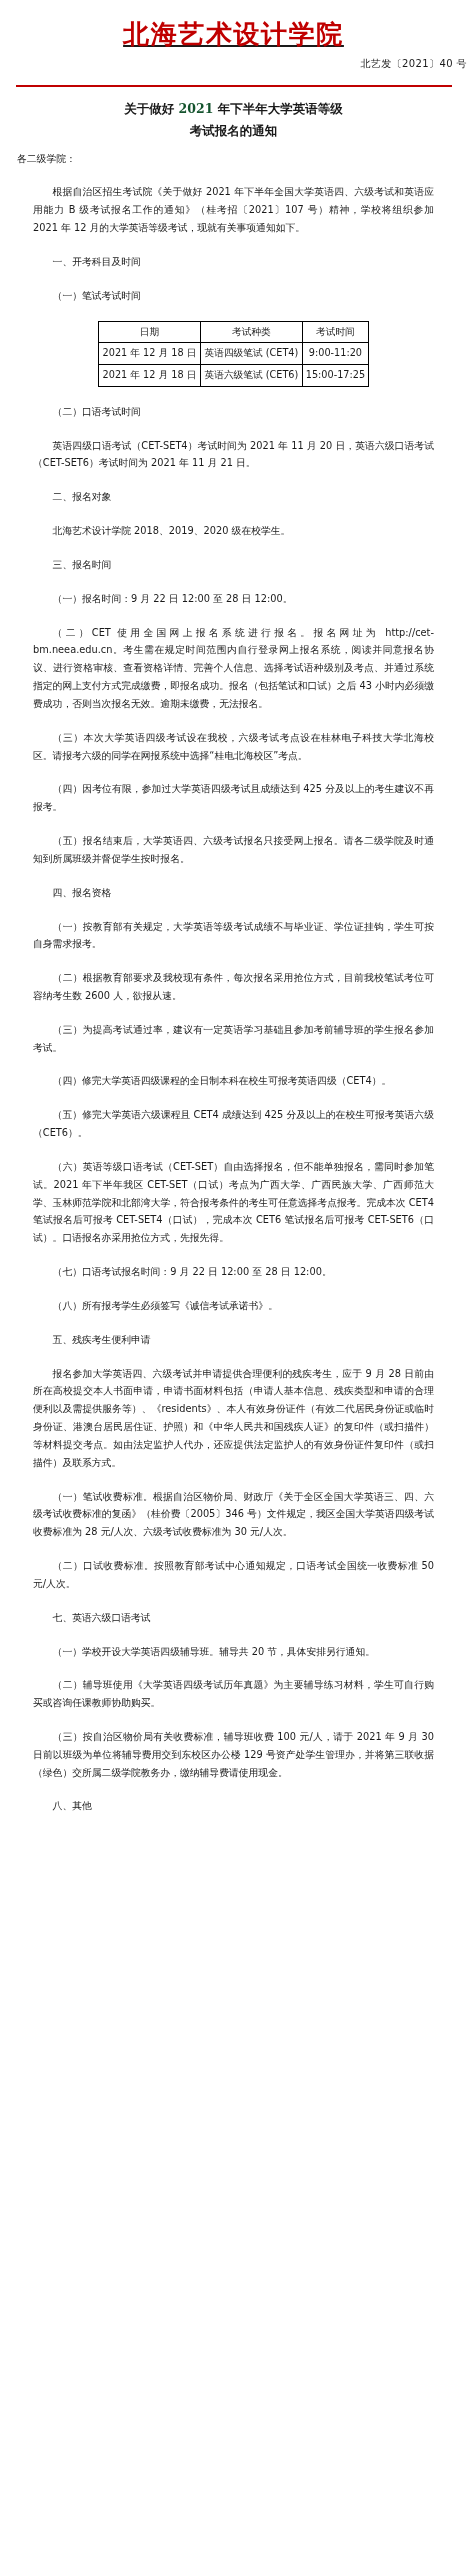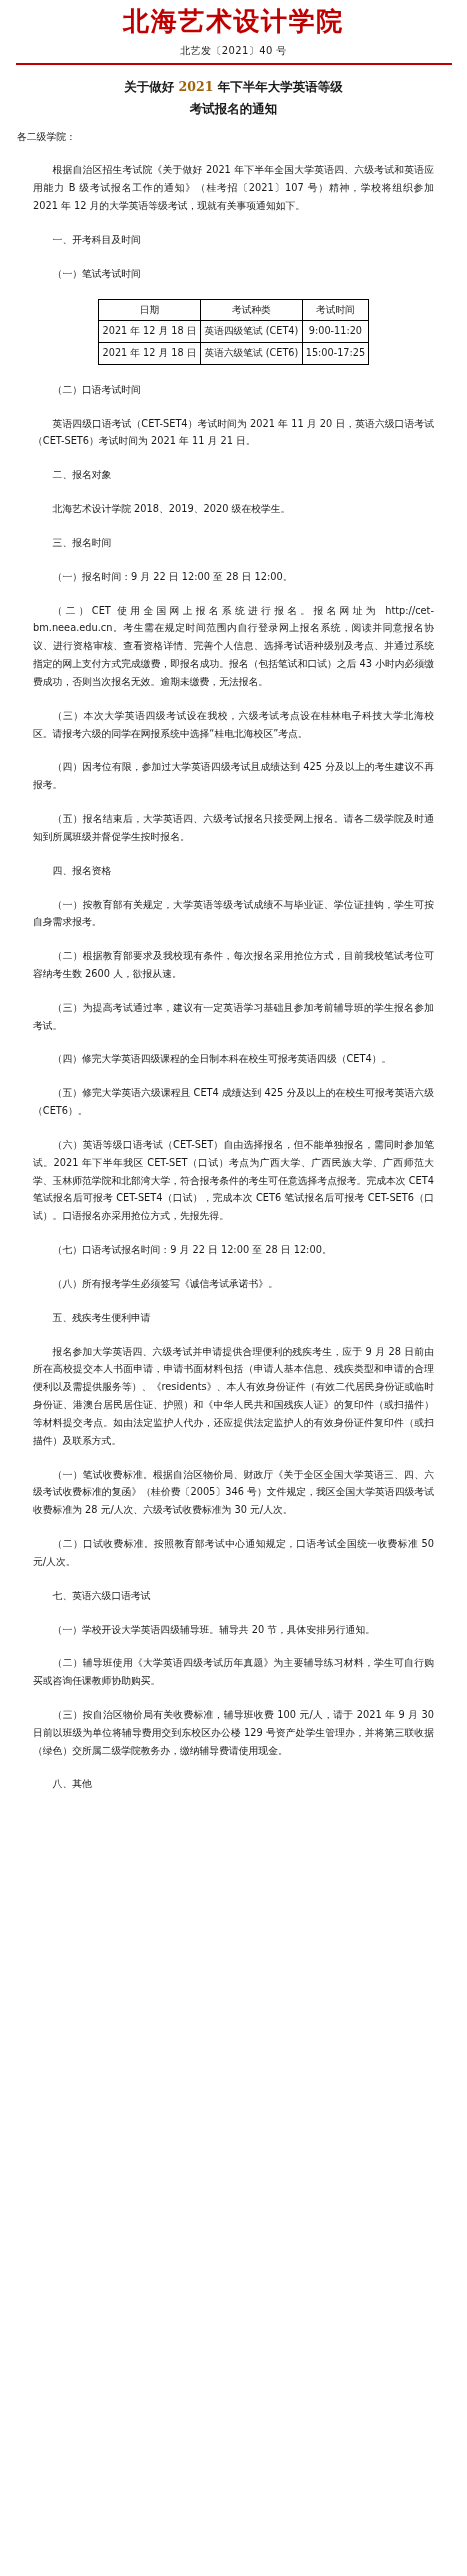--- a/index.html
+++ b/index.html
@@ -15,58 +15,59 @@
   .page {
     width: 467px;
     min-height: 2576px;
     box-sizing: border-box;
     padding: 0 0 15.6px 0;
     position: relative;
   }
   .banner {
     width: 467px;
     background: #ffffff;
-    padding-top: 6px;
+    padding-top: 19px;
     padding-bottom: 3.1px;
     text-align: center;
+    text-decoration: underline;
   }
   .banner-title {
     font-family: "DejaVu Serif", "Liberation Serif", serif;
     font-weight: bold;
     font-size: 26px;
     letter-spacing: 1.6px;
     color: #c00000;
     line-height: 1.18;
     white-space: nowrap;
   }
   .docnum {
-    text-align: center;
+    text-align: right;
     font-size: 10px;
     color: #1a1a1a;
     margin-top: 4.7px;
-    margin-bottom: 5px;
+    margin-bottom: 14px;
     letter-spacing: 0.4px;
   }
   .redline {
     width: 436px;
     height: 1.6px;
     background: #c00000;
     margin: 0 auto 11px auto;
   }
   .doc-title {
     text-align: center;
     font-family: "DejaVu Serif", "Liberation Serif", serif;
     font-weight: bold;
     font-size: 12.5px;
     line-height: 1.75;
     color: #1a1a1a;
     margin: 0 31px 7.8px 31px;
   }
   .doc-title .year {
-    color: #a16207;
+    color: #14532d;
   }
   .content {
     margin: 0 17px;
     font-size: 9.8px;
     line-height: 1.82;
     text-align: justify;
     color: #1a1a1a;
   }
   .p {
     margin: 16px;

